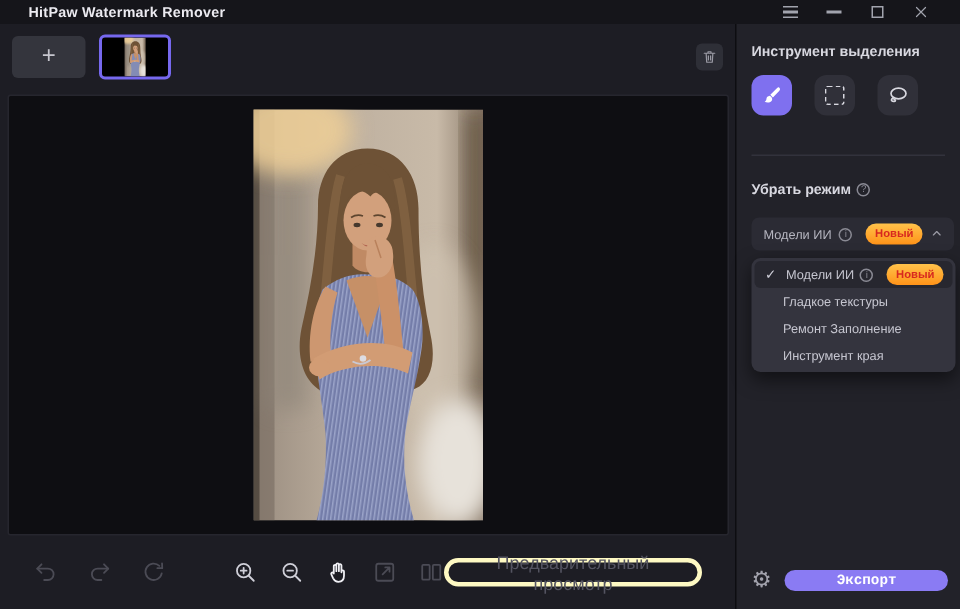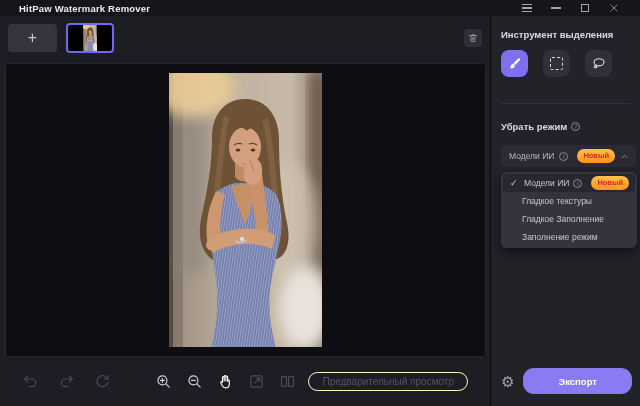--- a/index.html
+++ b/index.html
@@ -39,22 +39,22 @@
 
   .toolbar { height:49px; display:flex; align-items:center; padding:0 22px 0 21px; }
   .tb-group { display:flex; align-items:center; }
   .g1 { gap:18px; }
   .g2 { margin-left:43px; gap:13px; }
   .tb-icon { width:18px; height:18px; display:flex; align-items:center; justify-content:center; cursor:pointer; }
   .tb-icon svg { width:17px; height:17px; fill:none; stroke-width:1.7; stroke-linecap:round; stroke-linejoin:round; }
   .dim svg { stroke:#4b4b55; }
   .bright svg { stroke:#cfcfd8; }
   .hand svg { stroke:#f0f0f5; }
-  .preview-btn { margin-left:auto; height:19px; padding:0 13px; border:1px solid #fef9c3; border-radius:10px;
-                 background:transparent; color:#545461; font-size:10px; display:flex; align-items:center; cursor:pointer; }
+  .preview-btn { margin-left:auto; height:19px; padding:0 13px; border:3px solid #fef9c3; border-radius:10px;
+                 background:transparent; color:#545461; font-size:12px; display:flex; align-items:center; cursor:pointer; }
 
   
   .sidebar { width:150px; background:#222229; border-left:1px solid #0d0d11; position:relative;
              display:flex; flex-direction:column; padding:13px 4px 12px 10px; }
   .section-title { font-size:9.5px; font-weight:bold; color:#d8d8e0; }
   .tools { display:flex; gap:15px; margin-top:10px; }
   .tool-btn { width:27px; height:27px; border-radius:8px; background:#303039; display:flex;
               align-items:center; justify-content:center; cursor:pointer; }
   .tool-btn.active { background:#7f70ef; }
   .tool-btn svg { width:16px; height:16px; }
@@ -76,22 +76,22 @@
               padding:2px; box-shadow:0 5px 12px rgba(0,0,0,.5); z-index:5; }
   .dd-item { height:18px; display:flex; align-items:center; gap:4px; padding:0 6px 0 19px;
              font-size:8.5px; color:#c6c6d0; border-radius:4px; cursor:pointer; }
   .dd-item.selected { background:#27272f; padding-left:7px; }
   .dd-check { color:#cdcdd7; font-size:9px; width:10px; }
   .dd-item .badge { margin-left:auto; }
 
   .sb-spacer { flex:1; }
   .sb-footer { display:flex; align-items:center; gap:9px; padding-right:4px; }
   .gear { font-size:15px; color:#a2a2ac; line-height:1; cursor:pointer; }
-  .export-btn { flex:1; height:26px; border-radius:11px; background:#8a7bf3; color:#fff;
-                font-size:9.5px; font-weight:bold; display:flex; align-items:center; justify-content:center; cursor:pointer; }
+  .export-btn { flex:1; height:14px; border-radius:11px; background:#8a7bf3; color:#fff;
+                font-size:9.5px; font-weight:bold; display:flex; align-items:center; justify-content:center; cursor:pointer;font-family:Liberation Mono, monospace; }
 </style>
 </head>
 <body>
 
 <svg width="0" height="0" style="position:absolute">
   <defs>
     <linearGradient id="bgGrad" x1="0" y1="0" x2="1" y2="0">
       <stop offset="0" stop-color="#9a8d80"></stop>
         <stop offset="0.45" stop-color="#c0b2a1"></stop>
       <stop offset="0.8" stop-color="#c8baa8"></stop>
@@ -284,24 +284,24 @@
         <div class="dd-item selected">
           <span class="dd-check">✓</span>
           <span>Модели ИИ</span>
           <span class="info-circle">i</span>
           <span class="badge">Новый</span>
         </div>
         <div class="dd-item">
           <span>Гладкое текстуры</span>
         </div>
         <div class="dd-item">
-          <span>Гладкое Заполнение</span>
+          <span>Ремонт Заполнение</span>
         </div>
         <div class="dd-item">
-          <span>Заполнение режим</span>
+          <span>Инструмент края</span>
         </div>
       </div>
 
       <div class="sb-spacer"></div>
 
       <div class="sb-footer">
         <span class="gear">⚙</span>
         <div class="export-btn">Экспорт</div>
       </div>
     </div>

